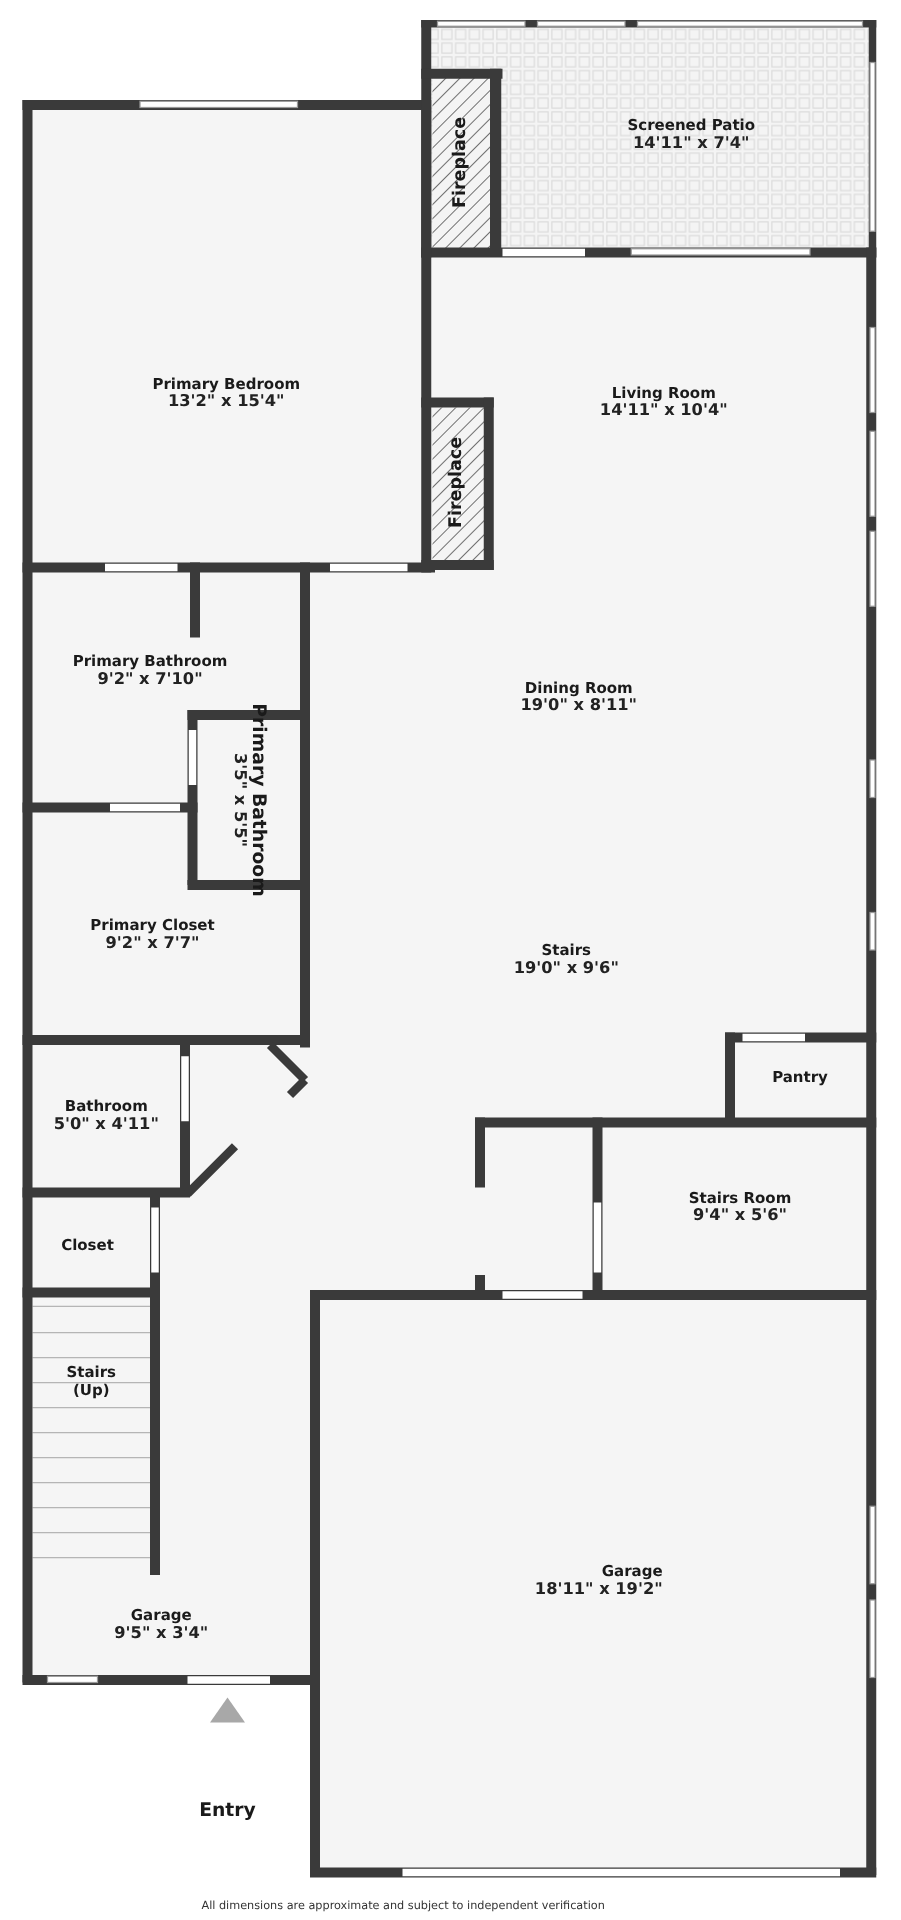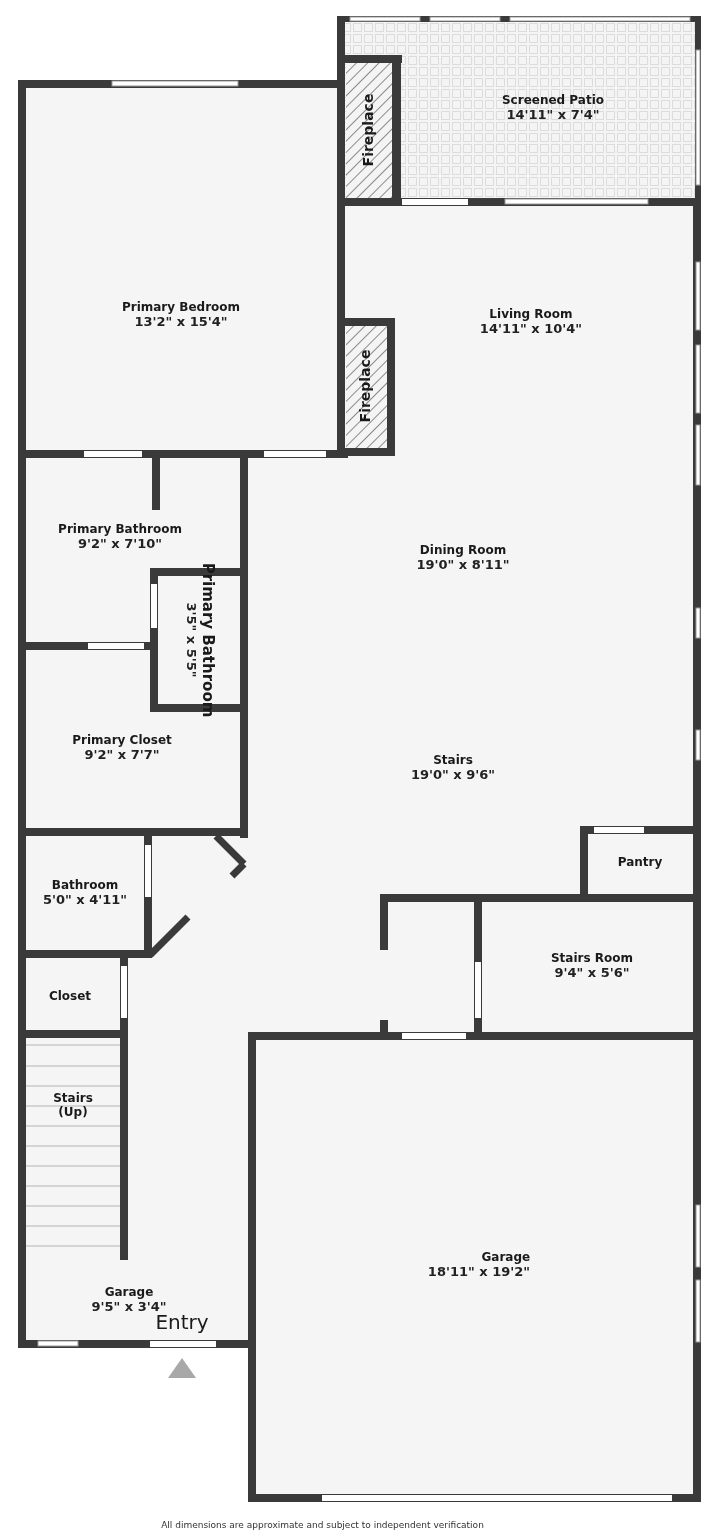--- a/index.html
+++ b/index.html
@@ -8,21 +8,21 @@
   .room-fill { fill:#f5f5f5; }
   .wall { fill:#3a3a3a; }
   .win { fill:#ffffff; stroke:#9a9a9a; stroke-width:1; }
   .door { fill:#ffffff; }
   .lbl { position:absolute; transform:translate(-50%,-50%); text-align:center; color:#1a1a1a; white-space:nowrap; line-height:1.2; }
   .lbl .name { font-weight:bold; font-size:12px; display:block; }
   .lbl .dim { font-weight:bold; font-size:13px; display:block; color:#222; }
   .vert { transform:translate(-50%,-50%) rotate(-90deg); }
   .vert90 { transform:translate(-50%,-50%) rotate(90deg); }
   .note { position:absolute; left:0; width:645px; top:1520px; text-align:center; font-size:9px; color:#333; }
-  .entry-lbl { position:absolute; left:182px; top:1322px; transform:translate(-50%,-50%); font-weight:normal; font-size:20px; color:#1a1a1a; }
+  .entry-lbl { position:absolute; left:182px; top:1448px; transform:translate(-50%,-50%); font-weight:bold; font-size:15px; color:#1a1a1a; }
 </style>
 </head>
 <body>
 
 <svg id="plan" viewBox="0 0 721 1536" xmlns="http://www.w3.org/2000/svg">
   <defs>
     <pattern id="tiles" width="11" height="11" patternUnits="userSpaceOnUse">
       <rect width="11" height="11" fill="#f4f4f4"></rect>
       <rect x="1.5" y="1.5" width="8" height="8" fill="none" stroke="#dcdcdc" stroke-width="1"></rect>
     </pattern>

